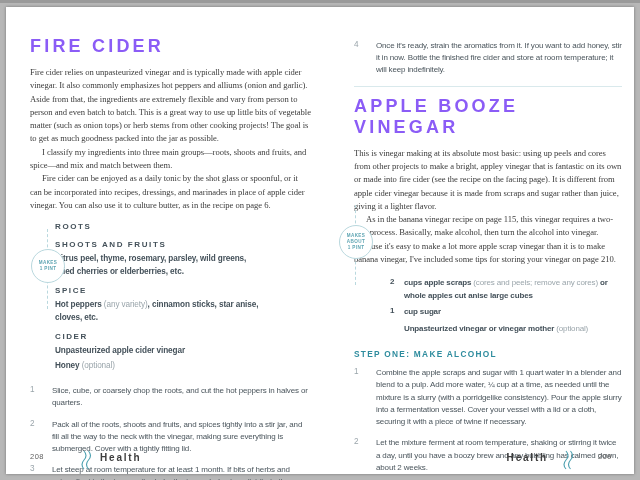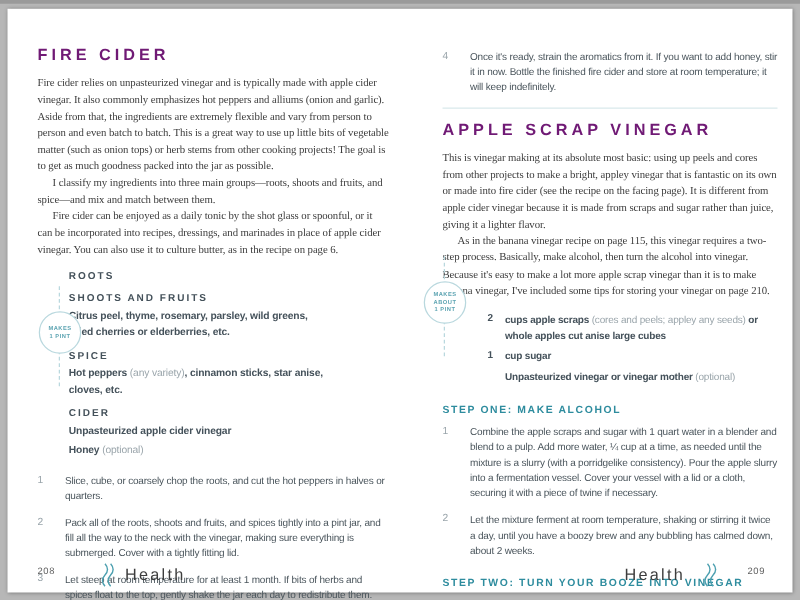--- a/index.html
+++ b/index.html
@@ -12,22 +12,22 @@
   .spread {
     position:absolute; left:6px; top:7px; width:628px; height:467px;
     background:#ffffff; box-shadow:0 0 3px rgba(0,0,0,.35);
   }
 
   
   .col-left  { position:absolute; left:24px;  top:29px; width:281px; }
   .col-right { position:absolute; left:348px; top:29px; width:268px; }
 
   .recipe-title {
-    font-size:13px; font-weight:bold; letter-spacing:3.2px;
-    color:#701a75; margin:0 0 9px 0; font-family:"Liberation Sans",sans-serif;
+    font-size:18px; font-weight:bold; letter-spacing:3.2px;
+    color:#8b5cf6; margin:0 0 9px 0; font-family:"Liberation Sans",sans-serif;
   }
   .body-p {
     font-family:Liberation Serif, serif;
     font-size:8.6px; line-height:13.3px; letter-spacing:-0.05px;
     color:#3c3c3c; margin:0;
   }
   .body-p.indent { text-indent:12px; }
 
   
   .ingredients { margin:10px 0 0 25px; }
@@ -76,21 +76,21 @@
     color:#5da4b2; text-align:center;
   }
 
   
   .footer {
     position:absolute; top:443px; display:flex; align-items:flex-start;
   }
   .footer-left  { left:24px; }
   .footer-right { right:22px; }
   .page-num { font-size:7.5px; color:#5f5f5f; letter-spacing:0.5px; padding-top:2px; }
-  .section-label { font-size:13px; font-weight:normal; letter-spacing:1.8px; color:#3d3d3d; padding-top:2px; }
+  .section-label { font-size:10px; font-weight:bold; letter-spacing:1.8px; color:#3d3d3d; padding-top:2px; }
   .wave { position:relative; top:0px; }
   .sp36 { width:36px; } .sp8 { width:8px; } .sp14 { width:14px; } .sp24 { width:24px; }
 </style>
 </head>
 <body>
 
 <div class="frame">
   <div class="top-edge"></div>
 
   <div class="spread">
@@ -118,21 +118,21 @@
         <div class="ing-line" style="margin-top:3px"><span class="seg-bold">Honey </span><span class="seg-light">(optional)</span></div>
       </div>
 
       <div class="steps">
         <div class="step">
           <div class="step-num">1</div>
           <div class="step-text">Slice, cube, or coarsely chop the roots, and cut the hot peppers in halves or quarters.</div>
         </div>
         <div class="step">
           <div class="step-num">2</div>
-          <div class="step-text">Pack all of the roots, shoots and fruits, and spices tightly into a pint jar, and fill all the way to the neck with the vinegar, making sure everything is submerged. Cover with a tightly fitting lid.</div>
+          <div class="step-text">Pack all of the roots, shoots and fruits, and spices tightly into a stir jar, and fill all the way to the neck with the vinegar, making sure everything is submerged. Cover with a tightly fitting lid.</div>
         </div>
         <div class="step">
           <div class="step-num">3</div>
           <div class="step-text">Let steep at room temperature for at least 1 month. If bits of herbs and spices float to the top, gently shake the jar each day to redistribute them.</div>
         </div>
       </div>
     </div>
 
     <div class="badge-dash" style="left:41px; top:222px; height:80px;"></div>
     <div class="badge-circle" style="left:25px; top:242px;">
@@ -156,30 +156,30 @@
     <div class="col-right">
       <div class="steps" style="margin-top:4px">
         <div class="step">
           <div class="step-num">4</div>
           <div class="step-text">Once it's ready, strain the aromatics from it. If you want to add honey, stir it in now. Bottle the finished fire cider and store at room temperature; it will keep indefinitely.</div>
         </div>
       </div>
 
       <div class="divider"></div>
 
-      <h1 class="recipe-title">APPLE SCRAP VINEGAR</h1>
+      <h1 class="recipe-title">APPLE BOOZE VINEGAR</h1>
 
       <p class="body-p">This is vinegar making at its absolute most basic: using up peels and cores from other projects to make a bright, appley vinegar that is fantastic on its own or made into fire cider (see the recipe on the facing page). It is different from apple cider vinegar because it is made from scraps and sugar rather than juice, giving it a lighter flavor.</p>
       <p class="body-p indent">As in the banana vinegar recipe on page 115, this vinegar requires a two-step process. Basically, make alcohol, then turn the alcohol into vinegar. Because it's easy to make a lot more apple scrap vinegar than it is to make banana vinegar, I've included some tips for storing your vinegar on page 210.</p>
 
       <div class="r-ingredients">
         <div class="r-ing-item">
           <div class="r-ing-qty">2</div>
           <div class="r-ing-lines">
-            <div class="ing-line"><span class="seg-bold">cups apple scraps </span><span class="seg-light">(cores and peels; appley any seeds) </span><span class="seg-bold">or</span></div>
+            <div class="ing-line"><span class="seg-bold">cups apple scraps </span><span class="seg-light">(cores and peels; remove any cores) </span><span class="seg-bold">or</span></div>
             <div class="ing-line"><span class="seg-bold">whole apples cut anise large cubes</span></div>
           </div>
         </div>
         <div class="r-ing-item">
           <div class="r-ing-qty">1</div>
           <div class="r-ing-lines">
             <div class="ing-line"><span class="seg-bold">cup sugar</span></div>
           </div>
         </div>
         <div class="r-ing-item">

